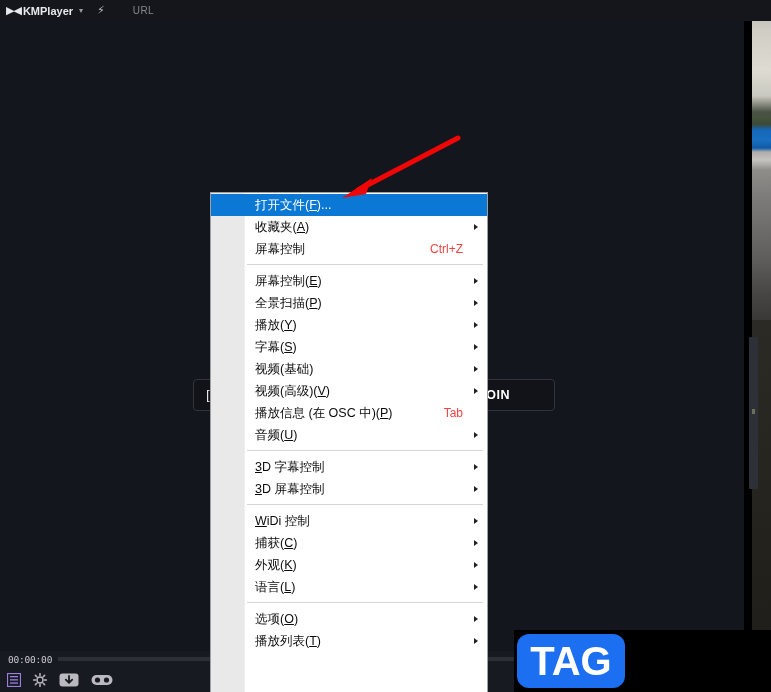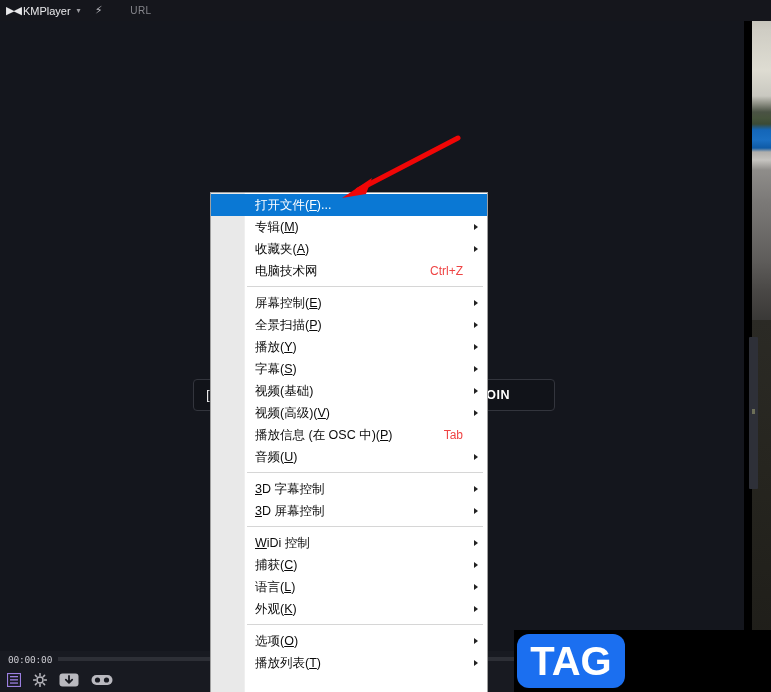--- a/index.html
+++ b/index.html
@@ -49,21 +49,21 @@
     display: flex; align-items: center;
     padding-left: 6px;
     z-index: 40;
   }
   .tb-logo {
     font-size: 11px; color: #e8e8ea;
     letter-spacing: -1px;
     margin-right: 2px; line-height: 1;
   }
   .tb-title {
-    font-size: 11px; font-weight: normal; color: #e9e9eb;
+    font-size: 11px; font-weight: bold; color: #e9e9eb;
     letter-spacing: 0px;
   }
   .tb-chevron {
     font-size: 8px; color: #9a9aa0; margin-left: 6px;
   }
   .tb-bolt {
     font-size: 11px; color: #b5b5bb; margin-left: 14px;
   }
   .tb-url {
     font-size: 10px; color: #86868c; margin-left: 28px; letter-spacing: .4px;
@@ -256,29 +256,25 @@
 
   <div class="ctx-menu">
     <div class="ctx-gutter">
       
     </div>
     <div class="ctx-items" id="menu-items">
         <div class="mi sel">
           <span class="label">打开文件(<u>F</u>)...</span>
         </div>
         <div class="mi">
-          <span class="label">专辑(<u>M</u>)</span>
-          <span class="caret"></span>
-        </div>
-        <div class="mi">
           <span class="label">收藏夹(<u>A</u>)</span>
           <span class="caret"></span>
         </div>
         <div class="mi">
-          <span class="label">电脑技术网</span>
+          <span class="label">屏幕控制</span>
           <span class="accel">Ctrl+Z</span>
         </div>
         <div class="sep"></div>
         <div class="mi">
           <span class="label">屏幕控制(<u>E</u>)</span>
           <span class="caret"></span>
         </div>
         <div class="mi">
           <span class="label">全景扫描(<u>P</u>)</span>
           <span class="caret"></span>
@@ -319,25 +315,25 @@
         <div class="sep"></div>
         <div class="mi">
           <span class="label"><u>W</u>iDi 控制</span>
           <span class="caret"></span>
         </div>
         <div class="mi">
           <span class="label">捕获(<u>C</u>)</span>
           <span class="caret"></span>
         </div>
         <div class="mi">
+          <span class="label">外观(<u>K</u>)</span>
+          <span class="caret"></span>
+        </div>
+        <div class="mi">
           <span class="label">语言(<u>L</u>)</span>
-          <span class="caret"></span>
-        </div>
-        <div class="mi">
-          <span class="label">外观(<u>K</u>)</span>
           <span class="caret"></span>
         </div>
         <div class="sep"></div>
         <div class="mi">
           <span class="label">选项(<u>O</u>)</span>
           <span class="caret"></span>
         </div>
         <div class="mi">
           <span class="label">播放列表(<u>T</u>)</span>
           <span class="caret"></span>

